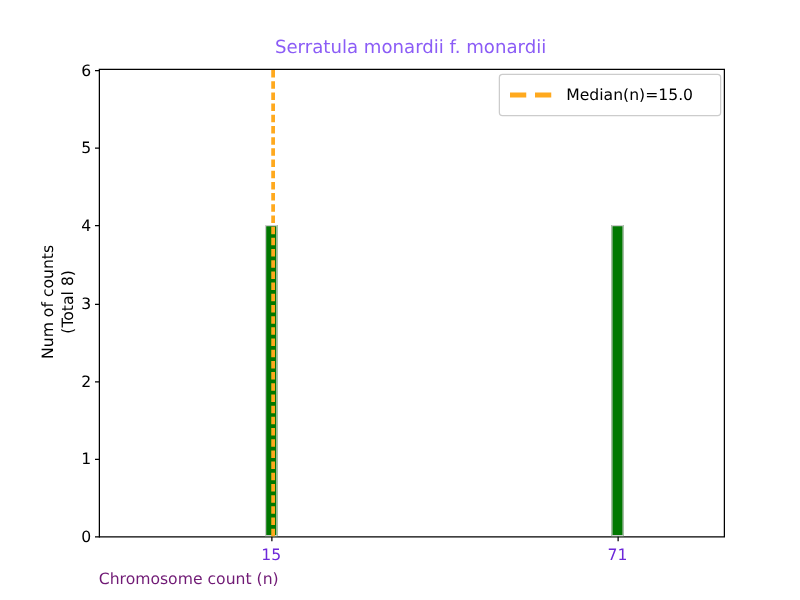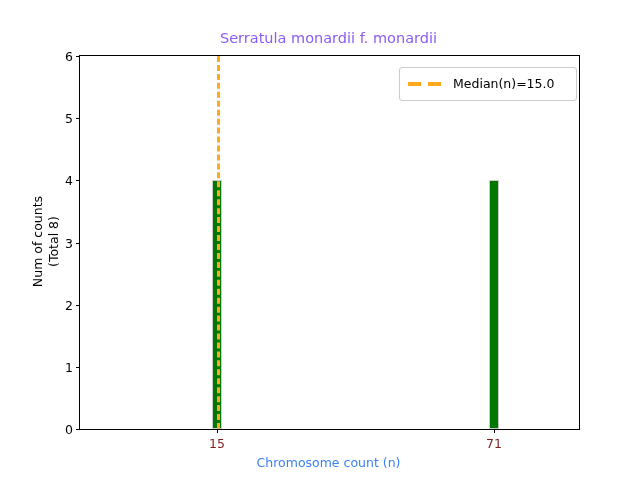--- a/index.html
+++ b/index.html
@@ -80,32 +80,32 @@
     top: 100%;
     height: 4px;
     width: 0;
     border-left: 1.1px solid #000000;
   }
   .xtick-label {
     position: absolute;
     top: calc(100% + 7px);
     transform: translateX(-50%);
     font-size: 12.5px;
-    color: #7f1d1d;
+    color: #6d28d9;
     white-space: nowrap;
   }
   
   #xlabel {
     position: absolute;
     left: 79px;
     top: 455px;
     width: 499px;
-    text-align: center;
-    font-size: 12.5px;
-    color: #3b82f6;
+    text-align: left;
+    font-size: 12.5px;
+    color: #701a75;
   }
   #ylabel {
     position: absolute;
     left: 0px;
     top: 55px;
     width: 373px;
     height: 18px;
     transform: rotate(-90deg);
     transform-origin: 0 0;
     margin-left: 30px;
@@ -134,21 +134,20 @@
   #legend {
     position: absolute;
     left: 319px;
     top: 3px;
     width: 178px;
     box-sizing: border-box;
     border: 1px solid #cccccc;
     border-radius: 3px;
     background: #ffffff;
     padding: 6px 8px 7px 8px;
-    margin-top: 8px;
   }
   .legend-row {
     display: flex;
     align-items: center;
     height: 19px;
   }
   .legend-swatch {
     width: 36px;
     height: 4px;
     margin-right: 9px;

